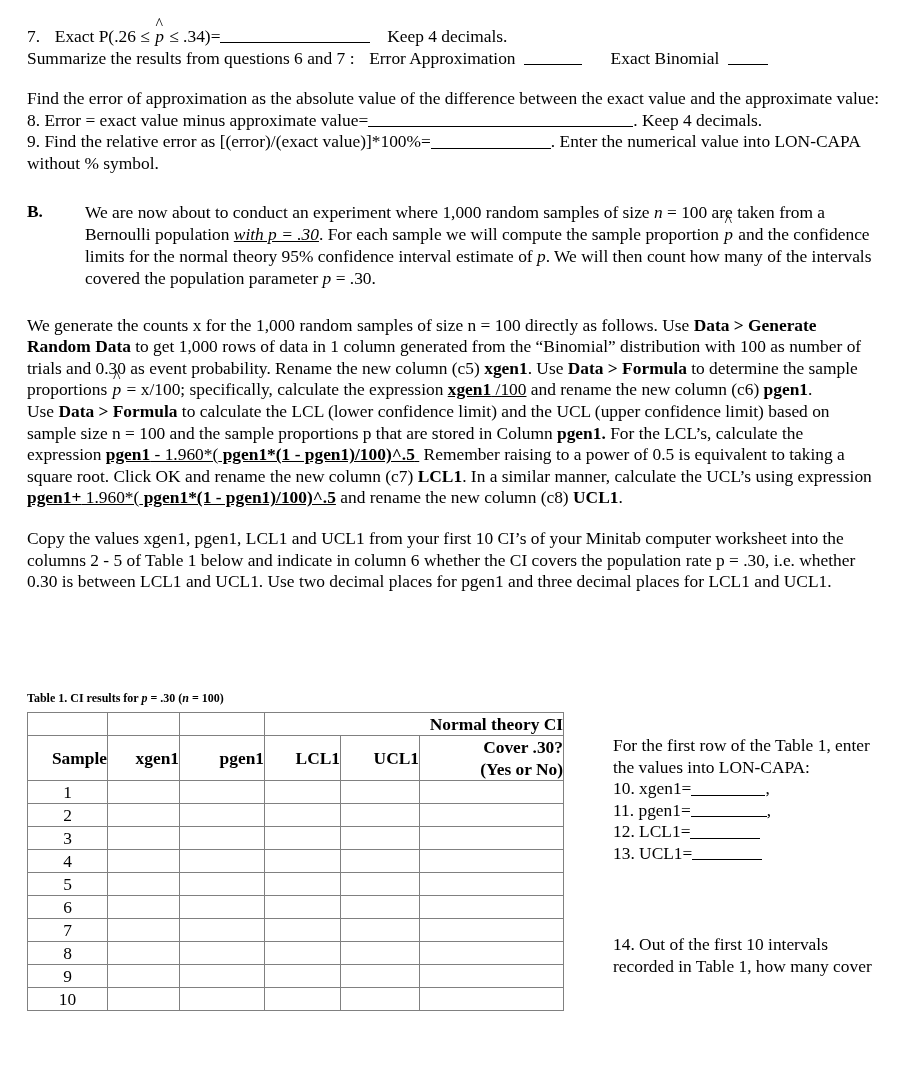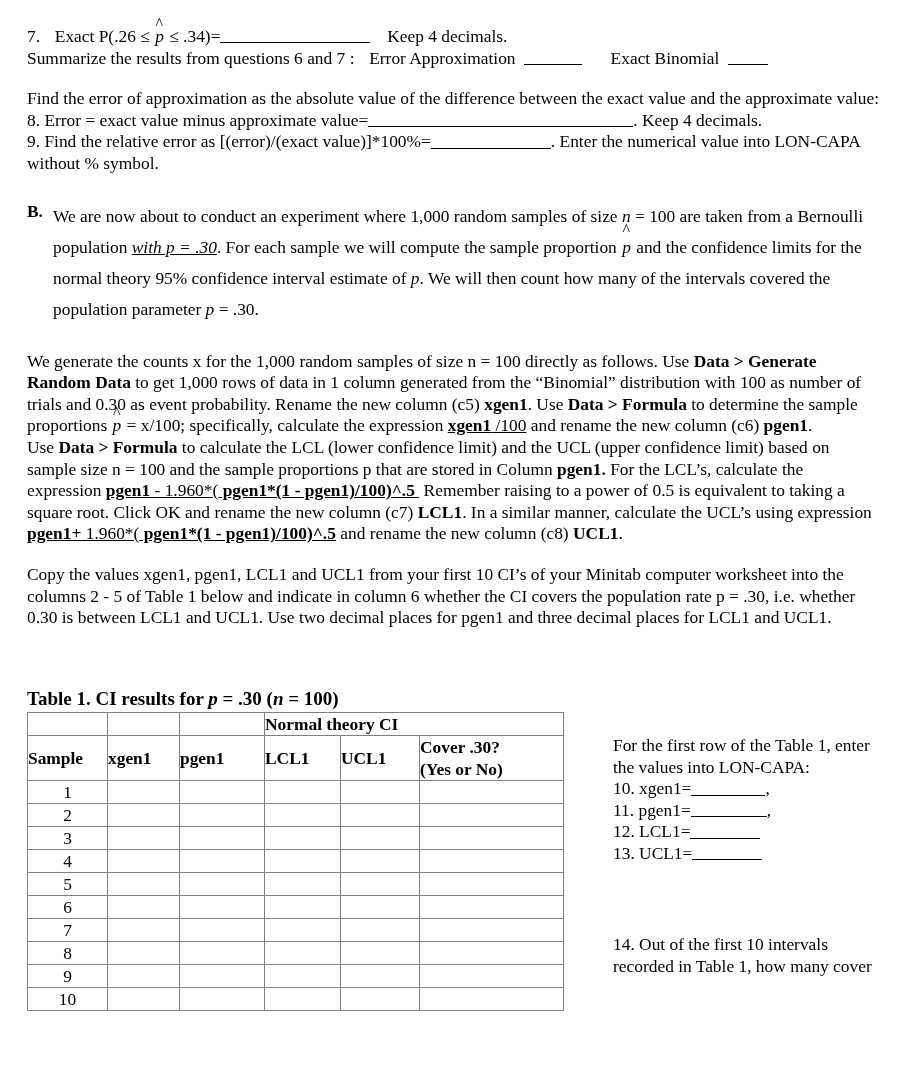--- a/index.html
+++ b/index.html
@@ -76,21 +76,21 @@
   .sec-b .marker {
     font-weight: bold;
     width: 26px;
     flex: 0 0 26px;
     font-size: 17.4px;
     line-height: 21.6px;
   }
   .sec-b .body {
     flex: 1 1 auto;
   }
-  .sec-b .body p { line-height: 31px; }
+  .sec-b .body p { line-height: 22px; margin-left: 32px; }
 
   
   .table-zone {
     position: absolute;
     left: 27px;
     top: 712px;
     width: 536px;
   }
   table.ci {
     border-collapse: collapse;
@@ -99,21 +99,21 @@
   }
   table.ci td, table.ci th {
     border: 1px solid #808080;
     padding: 0;
     height: 22px;
     font-size: 17.4px;
     font-family: "Liberation Serif", "DejaVu Serif", serif;
   }
   table.ci th {
     font-weight: bold;
-    text-align: left;
+    text-align: right;
     vertical-align: middle;
   }
   table.ci td.idx {
     text-align: center;
     vertical-align: middle;
     font-weight: normal;
   }
   .col-sample { width: 80px; }
   .col-xgen   { width: 72px; }
   .col-pgen   { width: 85px; }
@@ -135,21 +135,21 @@
   }
   .notes-top { top: 735px; }
   .notes-bottom { top: 934px; }
   .notes p { font-size: 17.4px; line-height: 21.6px; }
 
   .tbl-caption {
     position: absolute;
     left: 27px;
     top: 688px;
     font-weight: bold;
-    font-size: 19px;
+    font-size: 12px;
     line-height: 21.6px;
   }
 </style>
 </head>
 <body>
 
 <div class="page">
 
   <div class="doc">
 

